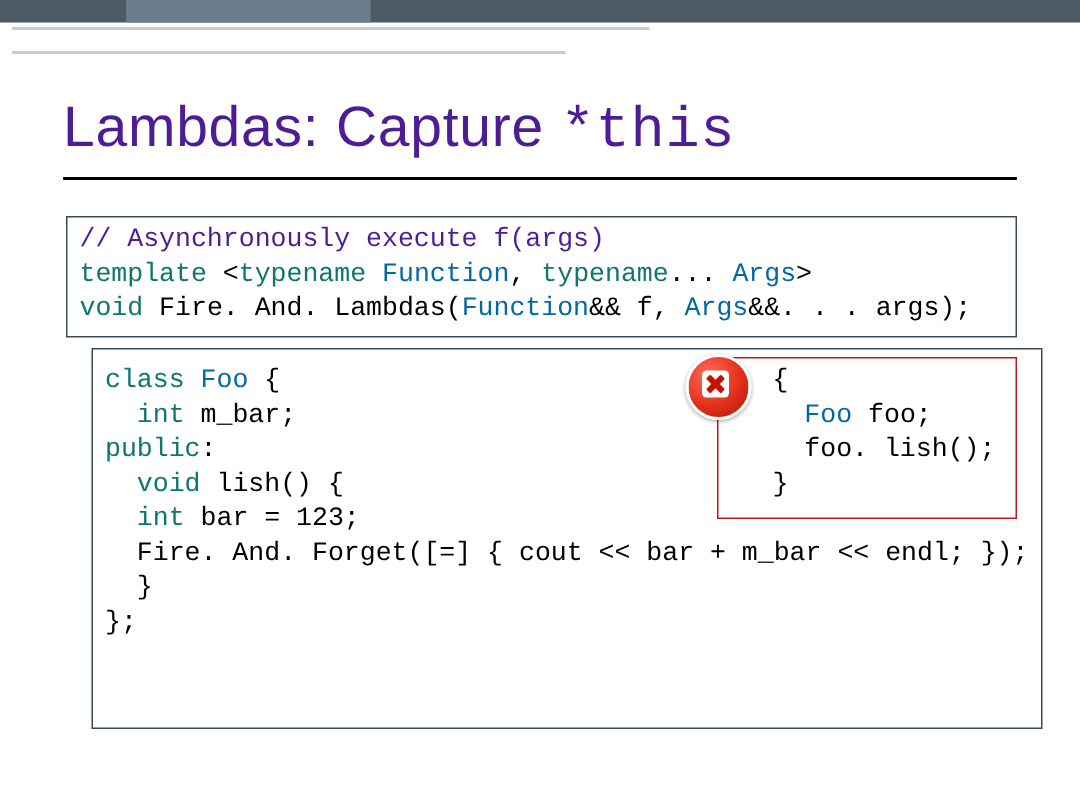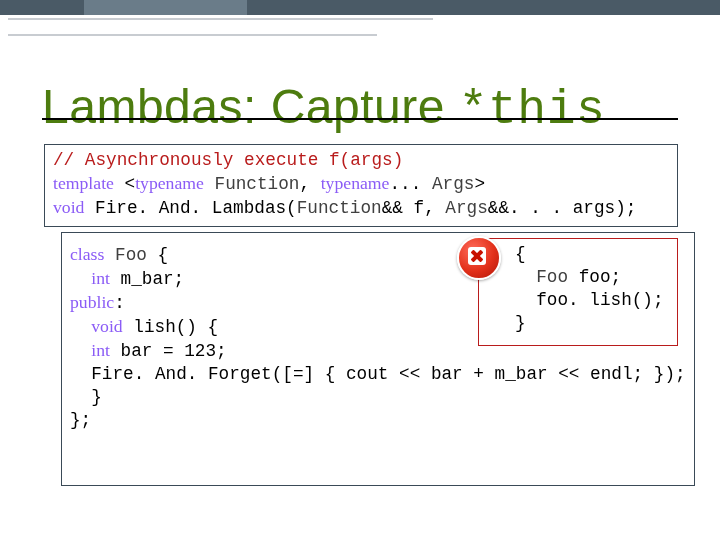--- a/index.html
+++ b/index.html
@@ -44,23 +44,23 @@
   }
   .topbar .thin2 {
     position: absolute;
     left: 8px; top: 34px;
     width: 369px; height: 2px;
     background: #c8ccd1;
   }
   .title {
     position: absolute;
     left: 42px;
-    top: 79px;
-    font-size: 48px;
-    color: #4d7c0f;
+    top: 64px;
+    font-size: 38px;
+    color: #4c1d95;
     letter-spacing: 0.5px;
   }
   .title .mono {
     font-family: Consolas, "Courier New", monospace;
   }
   .underline {
     position: absolute;
     left: 42px;
     top: 118px;
     width: 636px;
@@ -98,23 +98,23 @@
     padding: 4px 8px 4px 36px;
     background: #fff;
   }
   .code {
     font-family: Consolas, "Courier New", monospace;
     font-size: 17.7px;
     line-height: 23px;
     color: #000;
     white-space: pre;
   }
-  .kw { color: #8b5cf6; font-family: Liberation Serif, serif; }
-  .type { color: #404040; }
-  .cmt { color: #b91c1c; }
+  .kw { color: #0f766e; }
+  .type { color: #0369a1; }
+  .cmt { color: #4c1d95; }
   
   .erricon {
     position: absolute;
     left: 454px;
     top: 233px;
     width: 46px;
     height: 46px;
   }
   .erricon .circle {
     position: absolute;

